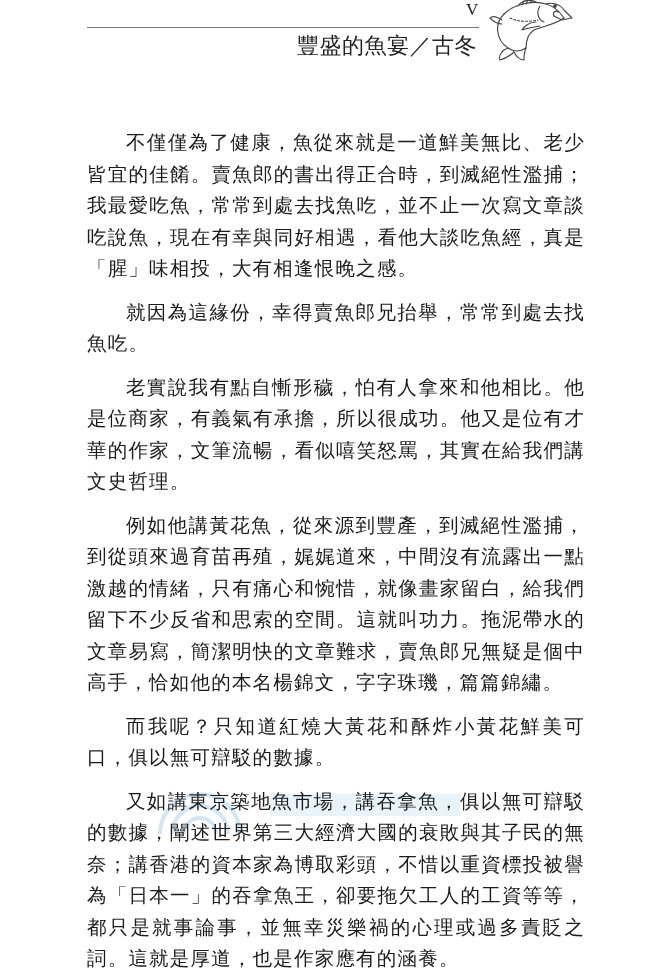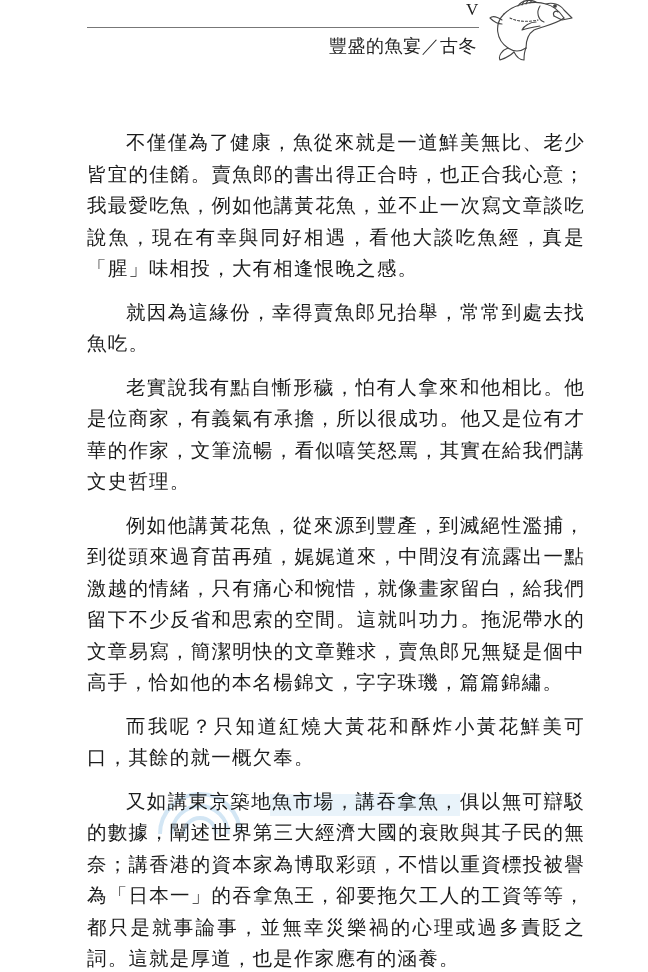--- a/index.html
+++ b/index.html
@@ -8,21 +8,21 @@
     font-family: "DejaVu Sans", "Liberation Sans", sans-serif; color:#1a1a1a;
   }
   .page-number {
     position:absolute; left:466px; top:0px; font-family:"Liberation Serif", "DejaVu Serif", serif;
     font-size:17px; color:#222; line-height:20px;
   }
   .header-rule {
     position:absolute; left:87px; top:27px; width:392px; height:0; border-top:1.5px solid #777;
   }
   .running-title {
-    position:absolute; right:171px; top:34px; font-size:18px; color:#222; line-height:24px;
+    position:absolute; right:171px; top:34px; font-size:22px; color:#222; line-height:24px;
     letter-spacing:0.5px;
   }
   .fish {
     position:absolute; left:484px; top:0px; width:100px; height:62px;
   }
   .body-text {
     position:absolute; left:87px; top:127px; width:498px;
   }
   .body-text p {
     margin:0 0 12px 0; font-size:19.5px; line-height:31.5px; text-indent:2em;
@@ -71,20 +71,20 @@
 <svg class="watermark" viewBox="0 0 330 62">
   <g fill="none" stroke="#3a8fd0" stroke-width="4">
     <path d="M20 60 A40 40 0 0 1 100 60"></path>
     <path d="M32 60 A28 28 0 0 1 88 60"></path>
     <path d="M44 60 A16 16 0 0 1 76 60"></path>
   </g>
   <rect x="130" y="20" width="190" height="22" fill="#3a8fd0" opacity="0.5"></rect>
 </svg>
 
 <div class="body-text">
-  <p>不僅僅為了健康，魚從來就是一道鮮美無比、老少皆宜的佳餚。賣魚郎的書出得正合時，也正合我心意；我最愛吃魚，例如他講黃花魚，並不止一次寫文章談吃說魚，現在有幸與同好相遇，看他大談吃魚經，真是「腥」味相投，大有相逢恨晚之感。</p>
+  <p>不僅僅為了健康，魚從來就是一道鮮美無比、老少皆宜的佳餚。賣魚郎的書出得正合時，到滅絕性濫捕；我最愛吃魚，常常到處去找魚吃，並不止一次寫文章談吃說魚，現在有幸與同好相遇，看他大談吃魚經，真是「腥」味相投，大有相逢恨晚之感。</p>
   <p>就因為這緣份，幸得賣魚郎兄抬舉，常常到處去找魚吃。</p>
   <p>老實說我有點自慚形穢，怕有人拿來和他相比。他是位商家，有義氣有承擔，所以很成功。他又是位有才華的作家，文筆流暢，看似嘻笑怒罵，其實在給我們講文史哲理。</p>
   <p>例如他講黃花魚，從來源到豐產，到滅絕性濫捕，到從頭來過育苗再殖，娓娓道來，中間沒有流露出一點激越的情緒，只有痛心和惋惜，就像畫家留白，給我們留下不少反省和思索的空間。這就叫功力。拖泥帶水的文章易寫，簡潔明快的文章難求，賣魚郎兄無疑是個中高手，恰如他的本名楊錦文，字字珠璣，篇篇錦繡。</p>
-  <p>而我呢？只知道紅燒大黃花和酥炸小黃花鮮美可口，其餘的就一概欠奉。</p>
+  <p>而我呢？只知道紅燒大黃花和酥炸小黃花鮮美可口，俱以無可辯駁的數據。</p>
   <p>又如講東京築地魚市場，講吞拿魚，俱以無可辯駁的數據，闡述世界第三大經濟大國的衰敗與其子民的無奈；講香港的資本家為博取彩頭，不惜以重資標投被譽為「日本一」的吞拿魚王，卻要拖欠工人的工資等等，都只是就事論事，並無幸災樂禍的心理或過多責貶之詞。這就是厚道，也是作家應有的涵養。</p>
 
 </div>
 
 </body></html>

